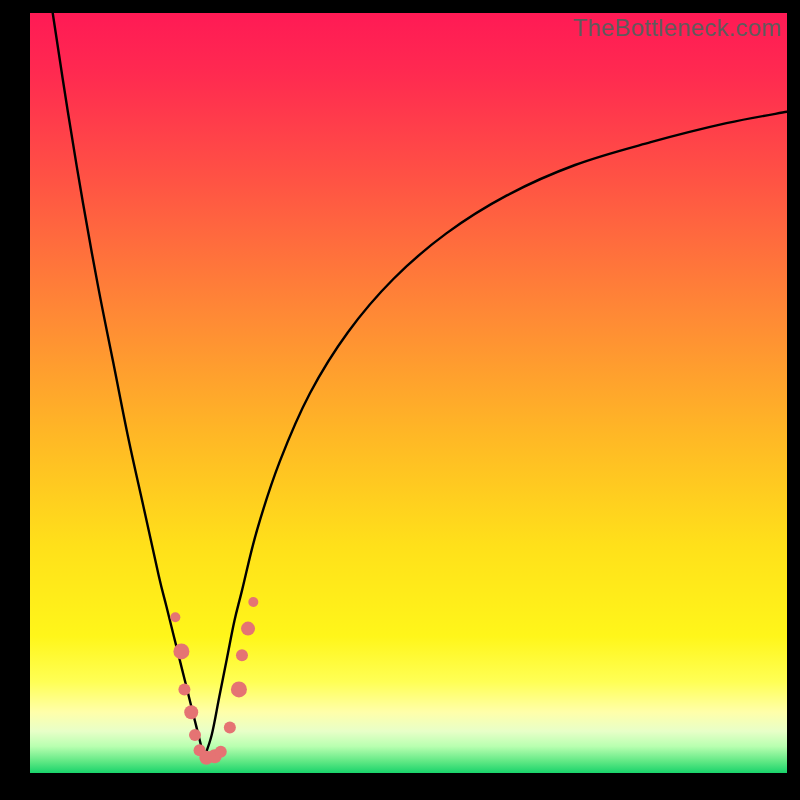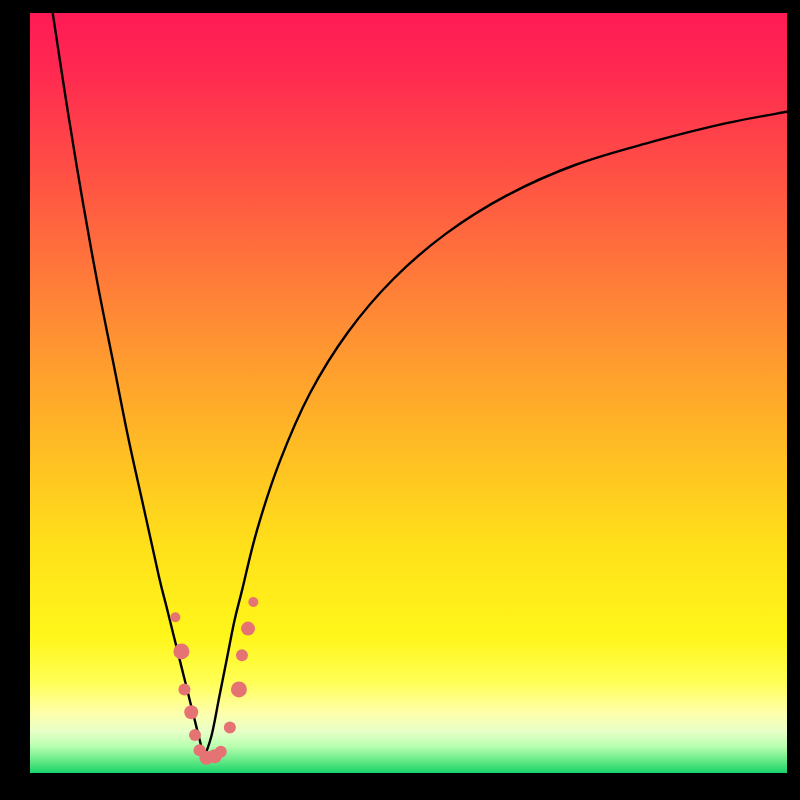--- a/index.html
+++ b/index.html
@@ -86,14 +86,15 @@
           <circle cx="190.76" cy="738.72" r="6" fill="#e57373" stroke="#d86a6a" stroke-width="0"></circle>
           <circle cx="199.85" cy="714.40" r="6" fill="#e57373" stroke="#d86a6a" stroke-width="0"></circle>
           <circle cx="208.93" cy="676.40" r="8" fill="#e57373" stroke="#d86a6a" stroke-width="0"></circle>
           <circle cx="211.96" cy="642.20" r="6" fill="#e57373" stroke="#d86a6a" stroke-width="0"></circle>
           <circle cx="218.02" cy="615.60" r="7" fill="#e57373" stroke="#d86a6a" stroke-width="0"></circle>
           <circle cx="223.31" cy="589.00" r="5" fill="#e57373" stroke="#d86a6a" stroke-width="0"></circle>
         </g>
     </svg>
   </div>
 
+  <div class="watermark">TheBottleneck.com</div>
 
 </div>
 
 </body></html>

